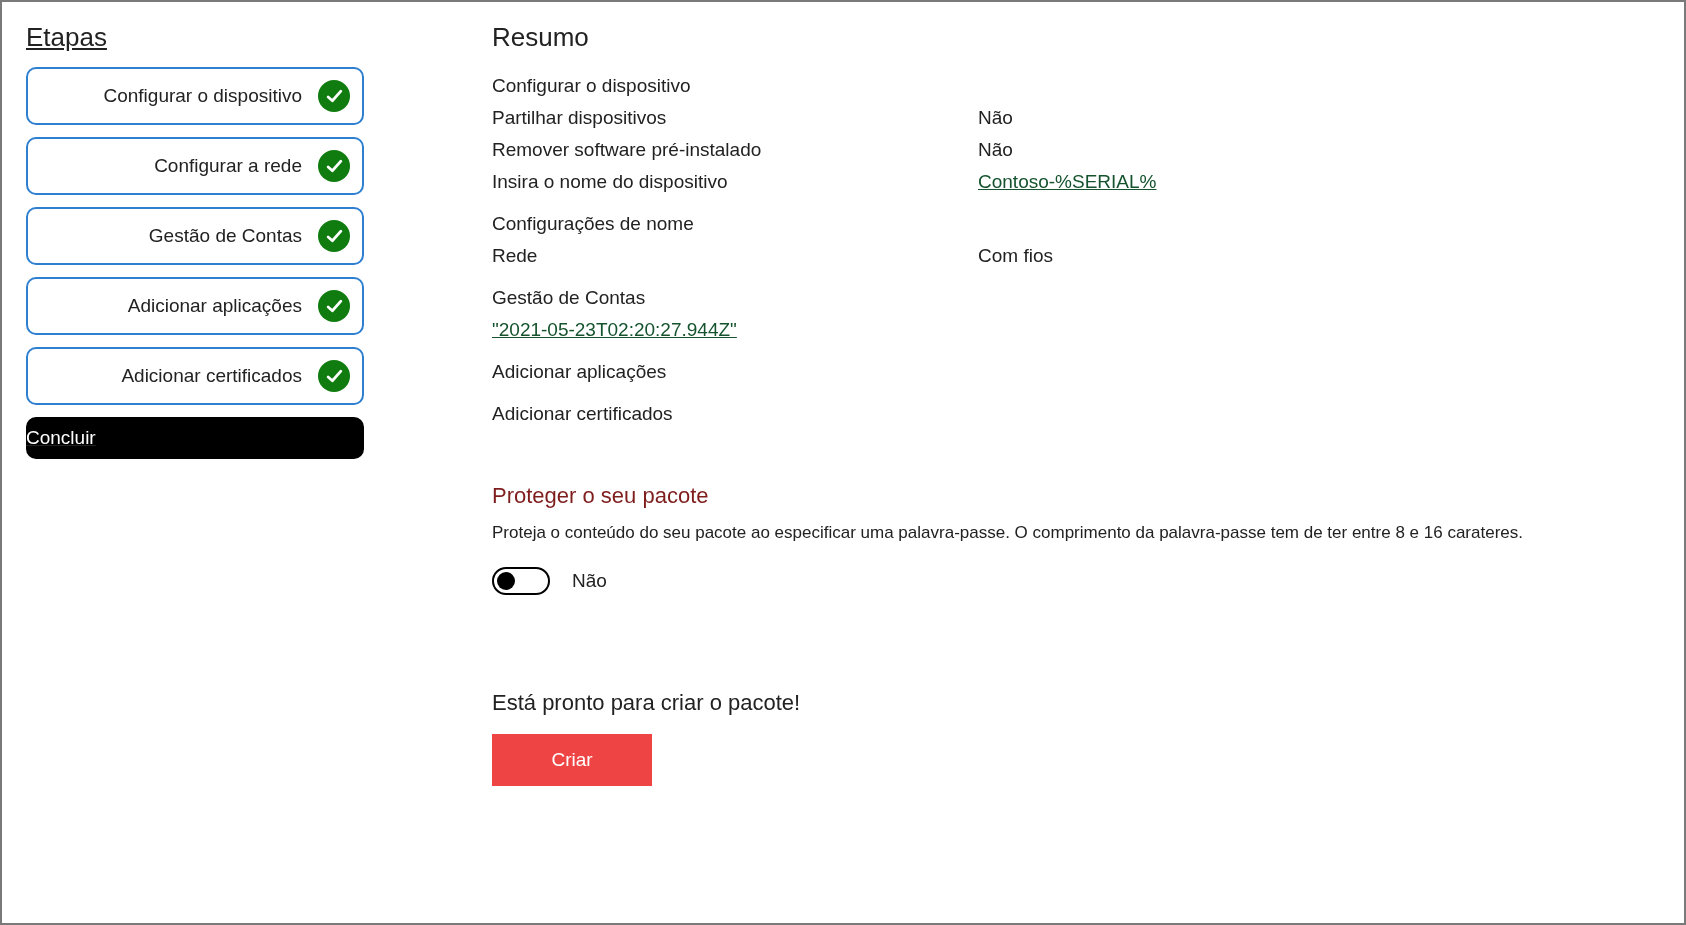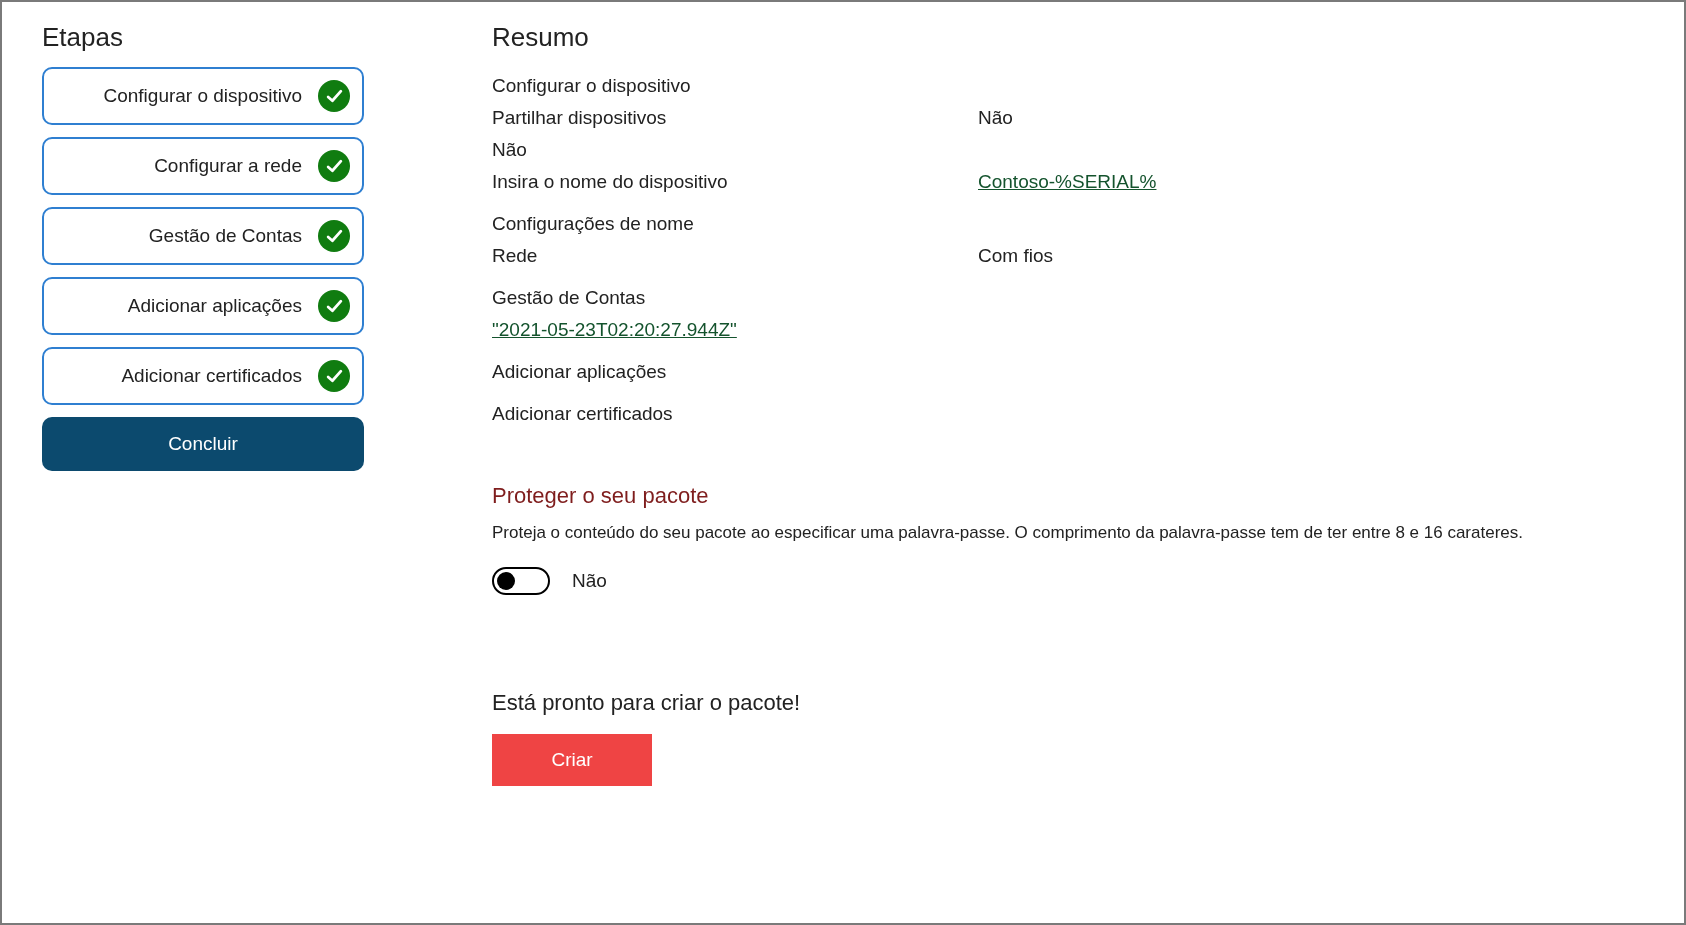--- a/index.html
+++ b/index.html
@@ -12,22 +12,23 @@
       height: 925px;
       overflow: hidden;
       position: relative;
     }
     .container {
       display: flex;
       height: 100%;
     }
     .left-panel {
       width: 390px;
-      padding: 20px 28px 0 40px;
+      padding: 20px 28px 0 24px;
       flex-shrink: 0;
+      text-decoration: underline;
     }
     .steps-title {
       font-size: 26px;
       font-weight: 400;
       margin-bottom: 14px;
       color: #222;
     }
     .step-item {
       border: 2px solid #2f7fd1;
       border-radius: 10px;
@@ -53,30 +54,29 @@
       height: 32px;
       background: #107c10;
       border-radius: 50%;
       display: flex;
       align-items: center;
       justify-content: center;
       flex-shrink: 0;
     }
     .check-badge svg { width: 17px; height: 17px; }
     .finish-step {
-      background: #0c4a6e;
+      background: #000000;
       border: none;
       border-radius: 10px;
-      height: 54px;
+      height: 42px;
       width: 100%;
       color: #fff;
       font-size: 19px;
       display: flex;
       align-items: center;
-      justify-content: center;
       cursor: pointer;
     }
 
     .right-panel {
       flex: 1;
       padding: 20px 40px 12px 100px;
     }
     .summary-title {
       font-size: 26px;
       font-weight: 400;
@@ -225,20 +225,21 @@
 
   <div class="right-panel">
     <div class="summary-title">Resumo</div>
 
     <div class="section-label first">Configurar o dispositivo</div>
     <div class="row">
       <div class="row-label">Partilhar dispositivos</div>
       <div class="row-value">Não</div>
     </div>
     <div class="row">
+      <div class="row-label">Remover software pré-instalado</div>
       <div class="row-value">Não</div>
     </div>
     <div class="row">
       <div class="row-label">Insira o nome do dispositivo</div>
       <div class="row-value link">Contoso-%SERIAL%</div>
     </div>
 
     <div class="section-label">Configurações de nome</div>
     <div class="row">
       <div class="row-label">Rede</div>

